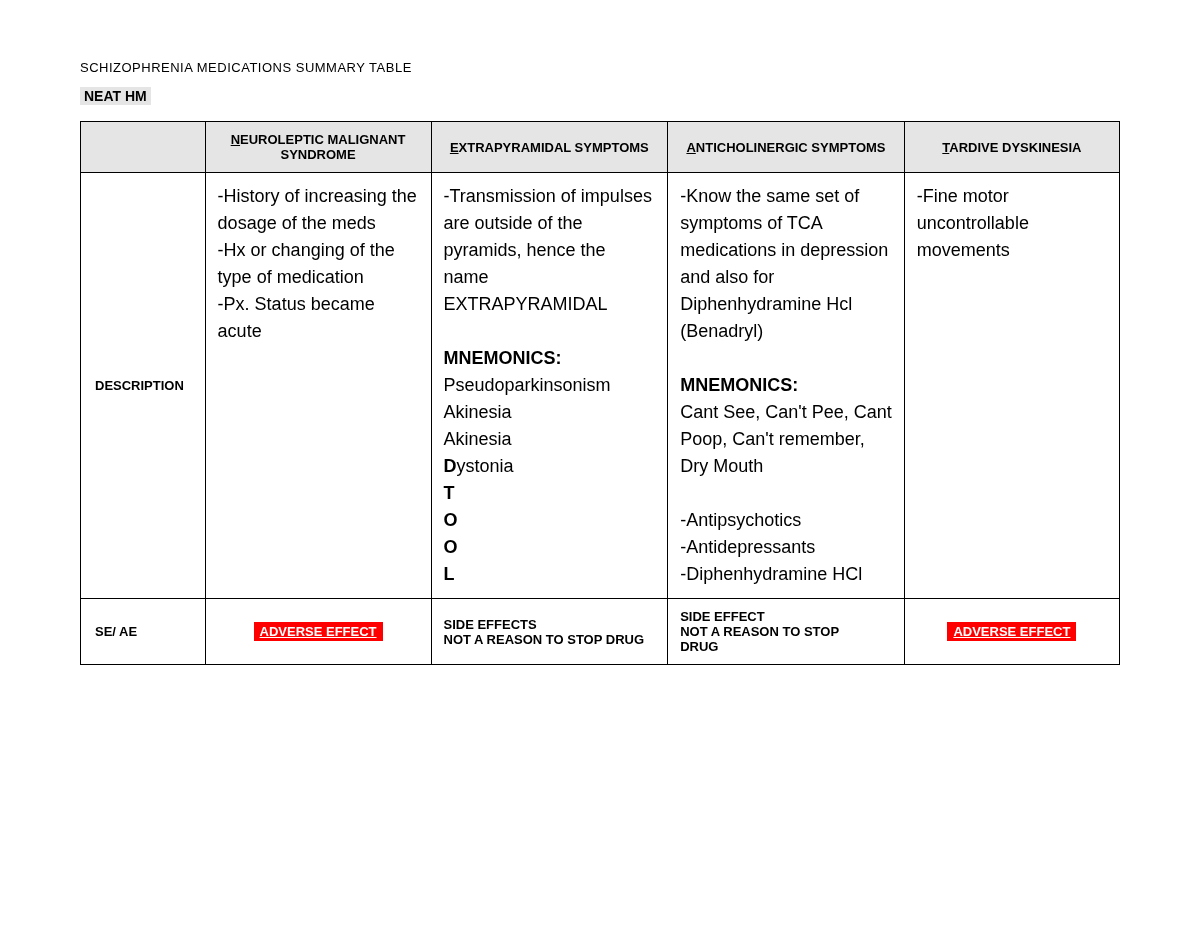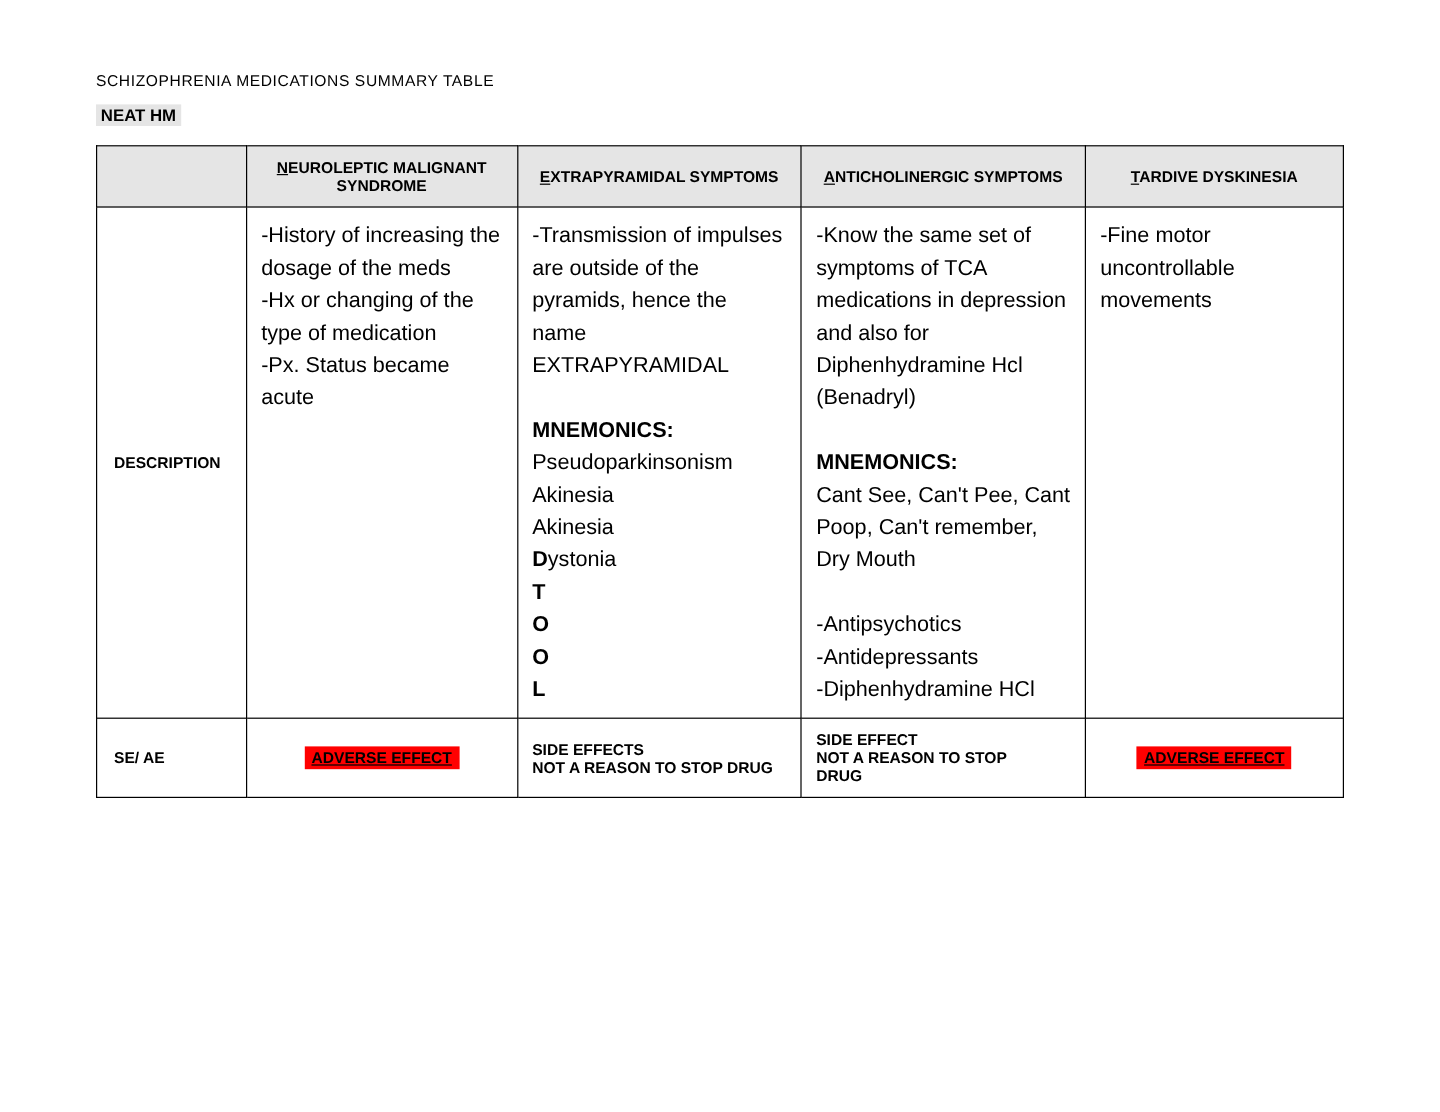--- a/index.html
+++ b/index.html
@@ -68,21 +68,21 @@
       line-height: 1.5;
     }
 
     .mnemonics-label {
       font-weight: bold;
       text-align: center;
     }
 
     .adverse-effect-badge {
       background-color: #ff0000;
-      color: #000000;
+      color: #ffffff;
       font-weight: bold;
       font-size: 13px;
       padding: 2px 6px;
       display: inline-block;
       text-decoration: underline;
     }
 
     .side-effects-cell {
       font-weight: bold;
       font-size: 13px;

